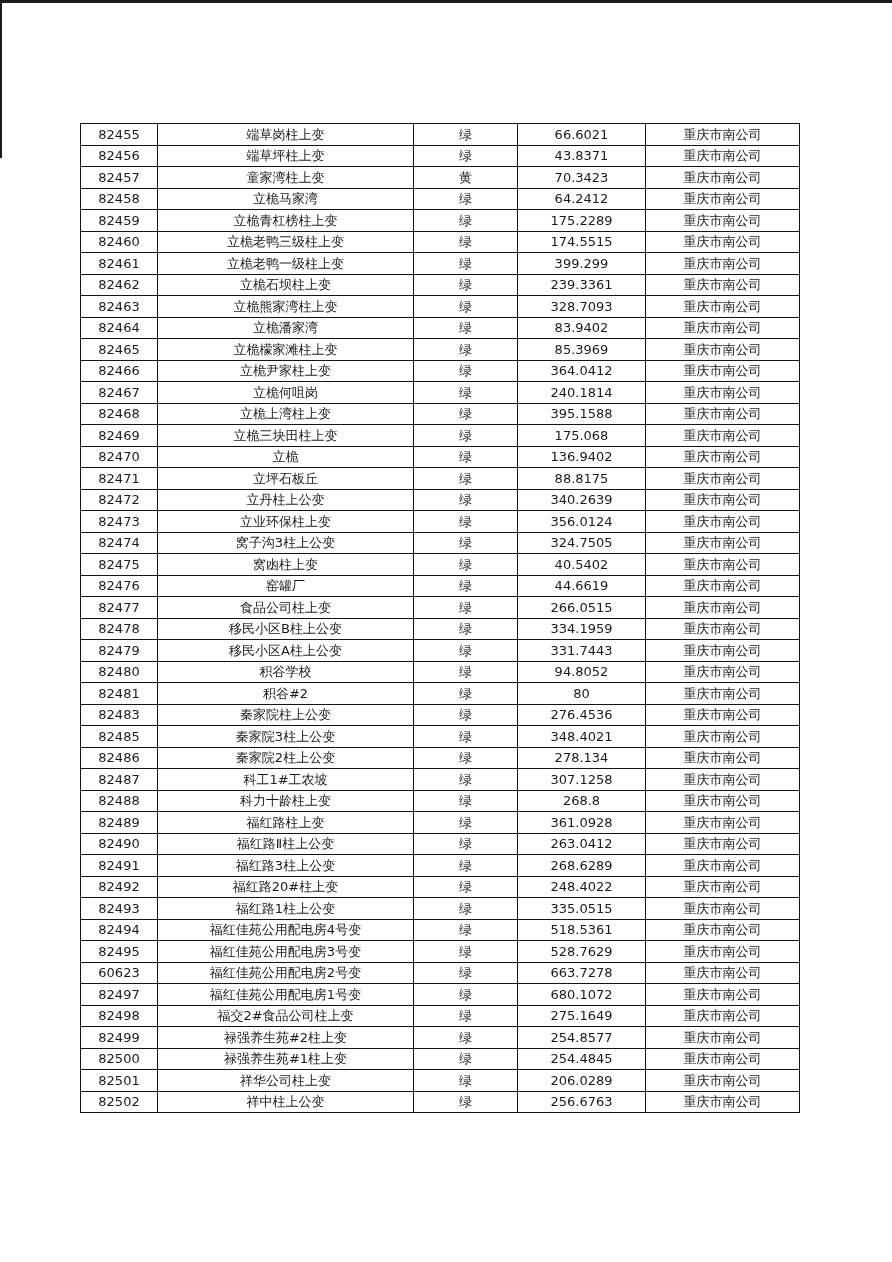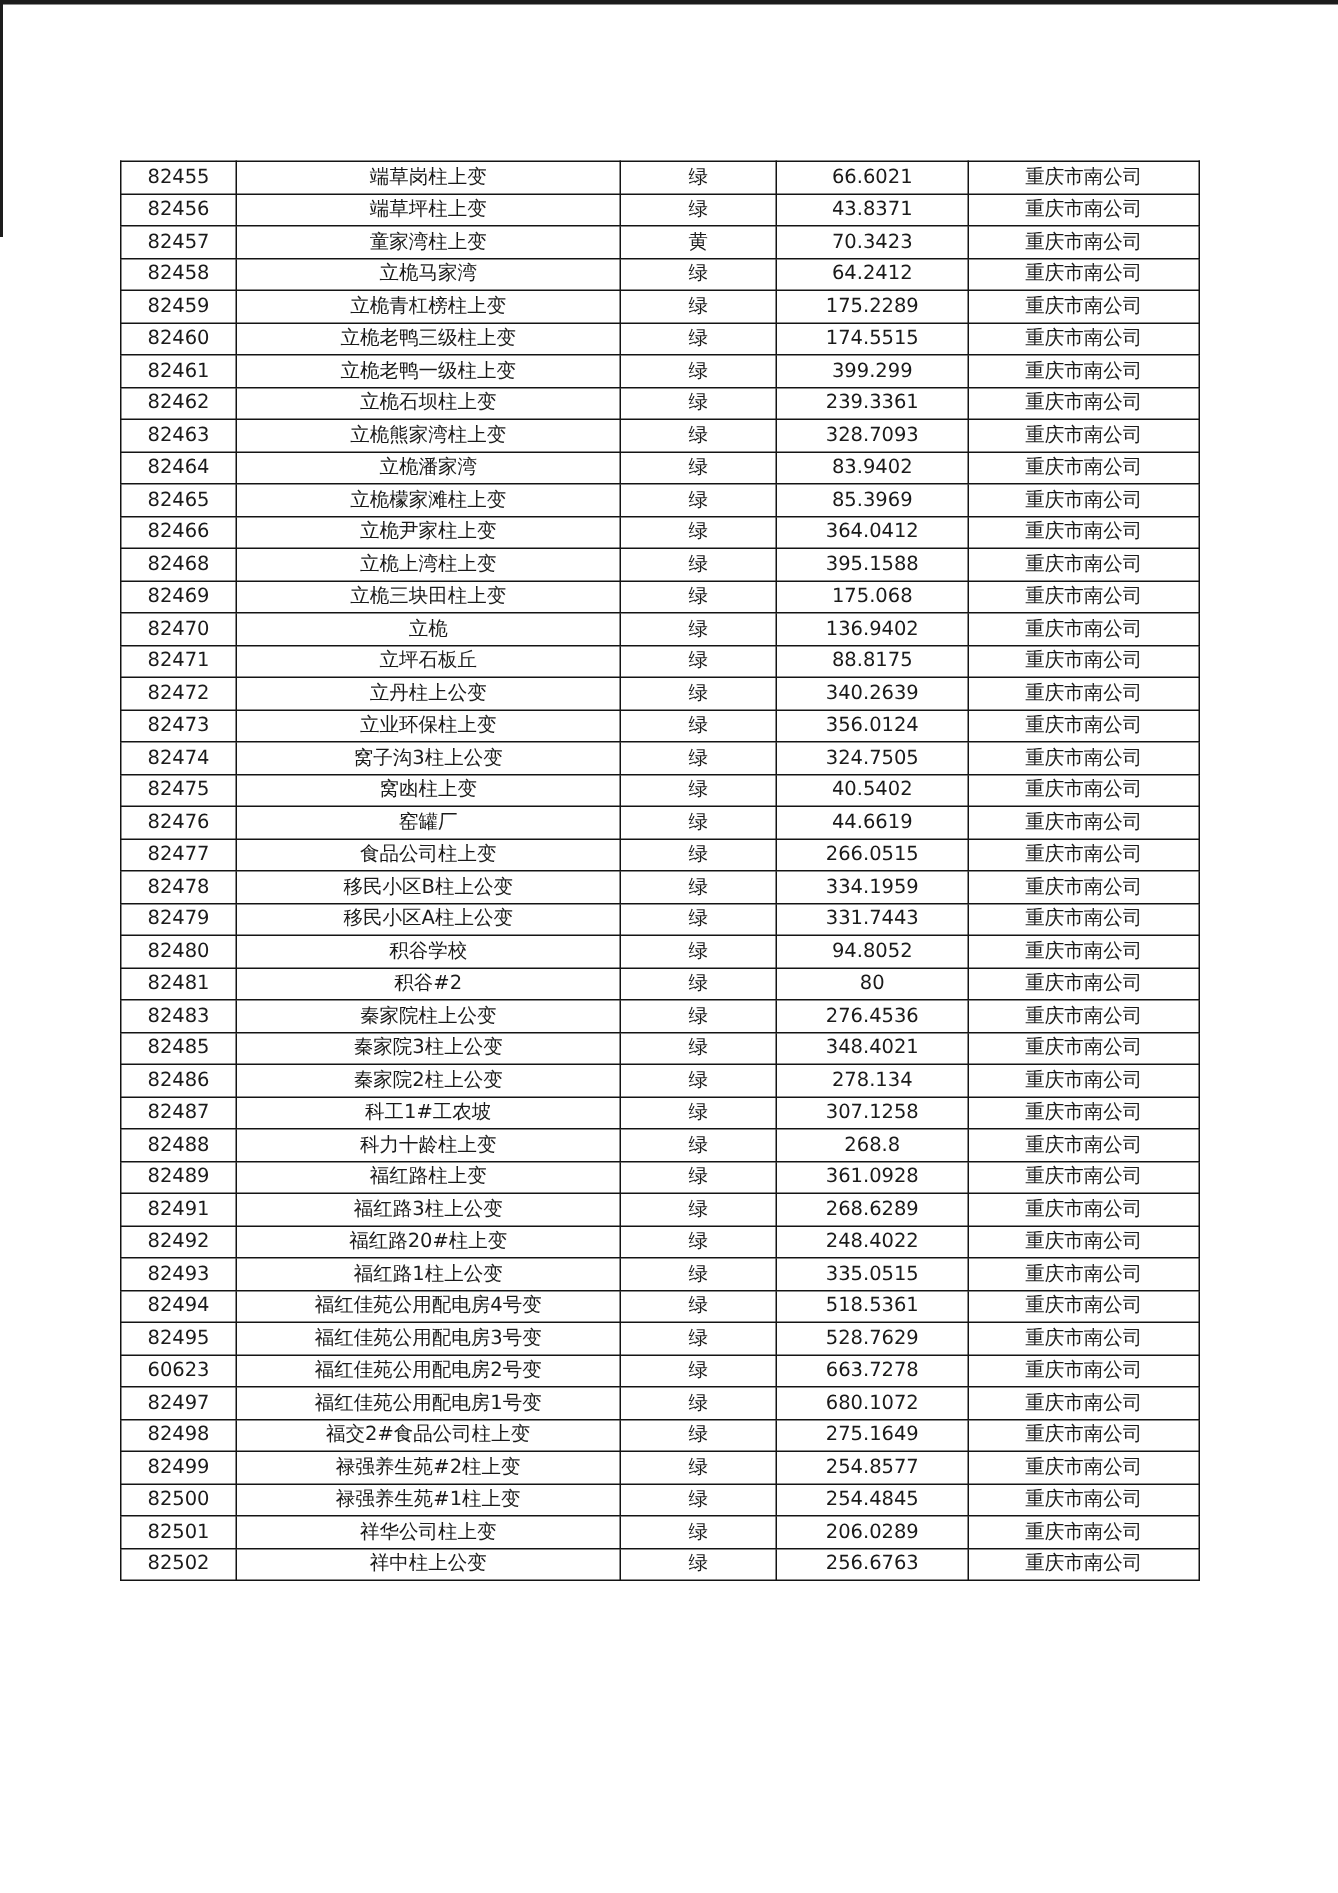--- a/index.html
+++ b/index.html
@@ -31,21 +31,21 @@
     position: absolute;
     top: 0;
     left: 0;
     width: 2px;
     height: 158px;
     background: #1c1c1c;
   }
   table.data-table {
     position: absolute;
     left: 80px;
-    top: 107px;
+    top: 123px;
     width: 719px;
     border-collapse: collapse;
     table-layout: fixed;
     border-radius: 24px;
   }
   table.data-table td {
     border: 1.4px solid #141414;
     text-align: center;
     vertical-align: middle;
     padding: 0 2px;
@@ -168,20 +168,27 @@
   </tr>
 
   <tr>
     <td class="cell-id">82466</td>
     <td class="cell-name">立桅尹家柱上变</td>
     <td class="cell-status">绿</td>
     <td class="cell-value">364.0412</td>
     <td class="cell-company">重庆市南公司</td>
   </tr>
 
+  <tr>
+    <td class="cell-id">82467</td>
+    <td class="cell-name">立桅何咀岗</td>
+    <td class="cell-status">绿</td>
+    <td class="cell-value">240.1814</td>
+    <td class="cell-company">重庆市南公司</td>
+  </tr>
 
   <tr>
     <td class="cell-id">82468</td>
     <td class="cell-name">立桅上湾柱上变</td>
     <td class="cell-status">绿</td>
     <td class="cell-value">395.1588</td>
     <td class="cell-company">重庆市南公司</td>
   </tr>
 
   <tr>
@@ -331,20 +338,27 @@
   </tr>
 
   <tr>
     <td class="cell-id">82489</td>
     <td class="cell-name">福红路柱上变</td>
     <td class="cell-status">绿</td>
     <td class="cell-value">361.0928</td>
     <td class="cell-company">重庆市南公司</td>
   </tr>
 
+  <tr>
+    <td class="cell-id">82490</td>
+    <td class="cell-name">福红路Ⅱ柱上公变</td>
+    <td class="cell-status">绿</td>
+    <td class="cell-value">263.0412</td>
+    <td class="cell-company">重庆市南公司</td>
+  </tr>
 
   <tr>
     <td class="cell-id">82491</td>
     <td class="cell-name">福红路3柱上公变</td>
     <td class="cell-status">绿</td>
     <td class="cell-value">268.6289</td>
     <td class="cell-company">重庆市南公司</td>
   </tr>
 
   <tr>

